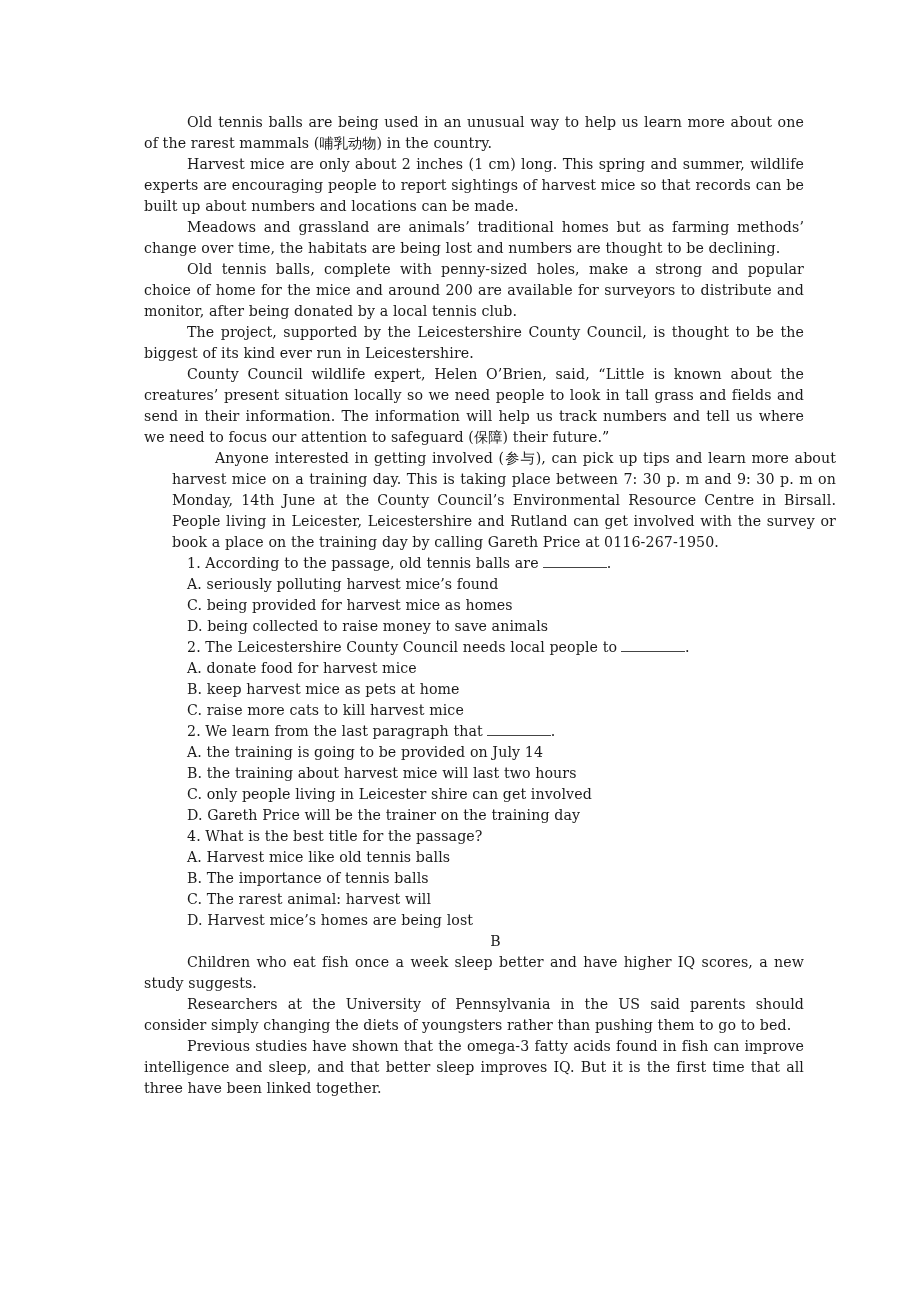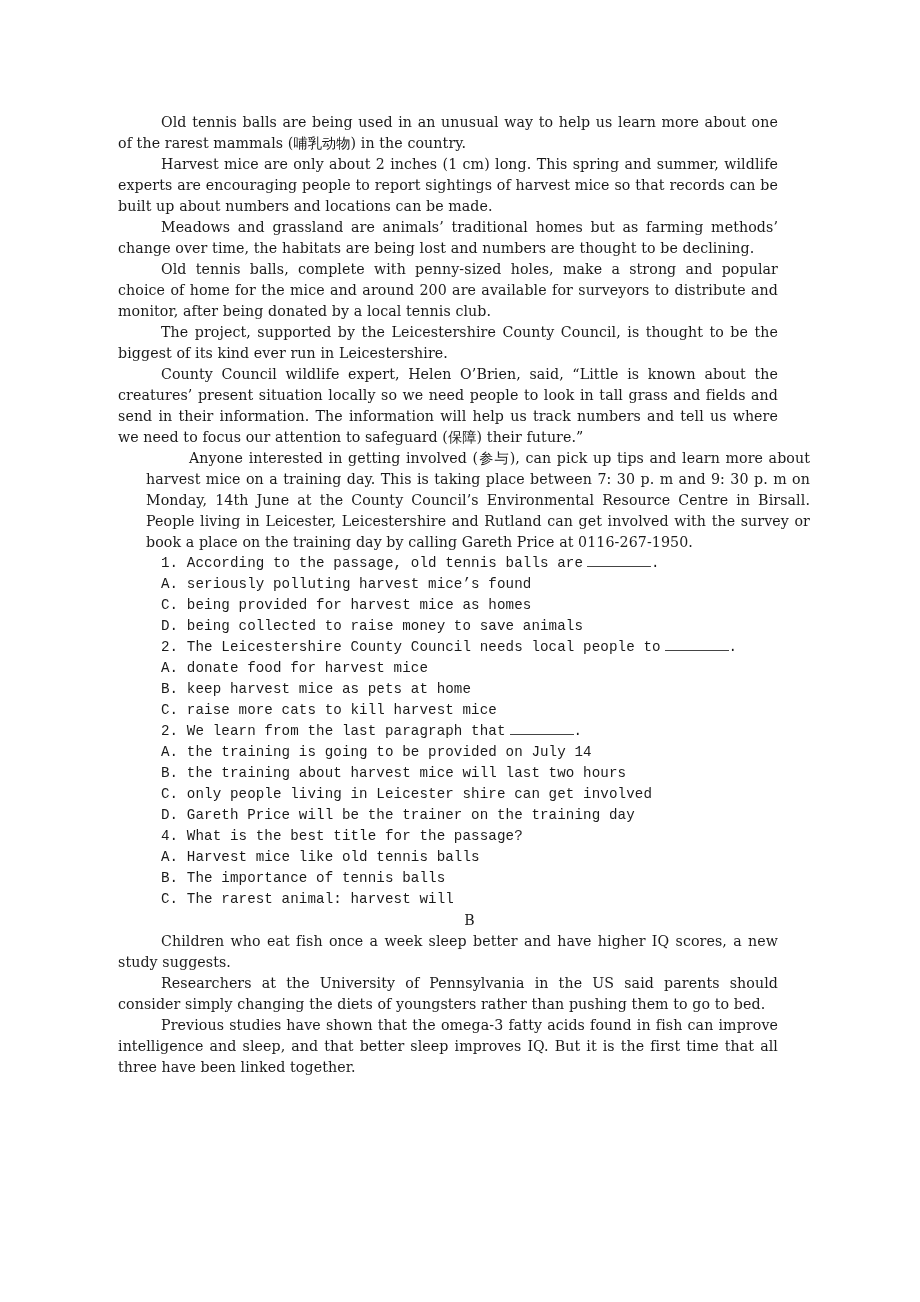--- a/index.html
+++ b/index.html
@@ -10,41 +10,40 @@
   body {
     width: 920px;
     height: 1302px;
     position: relative;
     overflow: hidden;
     font-family: "DejaVu Serif", "Liberation Serif", serif;
     color: #1a1a1a;
   }
   .page {
     position: absolute;
-    left: 118px;
+    left: 144px;
     top: 112px;
     width: 660px;
     font-size: 14.2px;
     line-height: 21px;
     letter-spacing: 0.1px;
   }
   .para {
     margin: 0;
     text-indent: 43px;
     text-align: justify;
   }
   .para.overflow {
     margin-right: -32px;
     margin-left: 28px;
   }
   .qline {
     margin: 0;
     padding-left: 43px;
     white-space: nowrap;
-    font-family: Liberation Mono, monospace;
   }
   .section-label {
     margin: 0;
     text-align: center;
     padding-left: 43px;
   }
   .blank {
     display: inline-block;
     width: 64px;
     border-bottom: 1px solid #444;
@@ -90,20 +89,21 @@
       <p class="qline">B. the training about harvest mice will last two hours</p>
       <p class="qline">C. only people living in Leicester shire can get involved</p>
       <p class="qline">D. Gareth Price will be the trainer on the training day</p>
     </div>
 
     <div>
       <p class="qline">4. What is the best title for the passage?</p>
       <p class="qline">A. Harvest mice like old tennis balls</p>
       <p class="qline">B. The importance of tennis balls</p>
       <p class="qline">C. The rarest animal: harvest will</p>
+      <p class="qline">D. Harvest mice’s homes are being lost</p>
     </div>
 
   </div>
 
   <div>
     <p class="section-label">B</p>
     <p class="para">Children who eat fish once a week sleep better and have higher IQ scores, a new study suggests.</p>
     <p class="para">Researchers at the University of Pennsylvania in the US said parents should consider simply changing the diets of youngsters rather than pushing them to go to bed.</p>
     <p class="para">Previous studies have shown that the omega-3 fatty acids found in fish can improve intelligence and sleep, and that better sleep improves IQ. But it is the first time that all three have been linked together.</p>
   </div>

